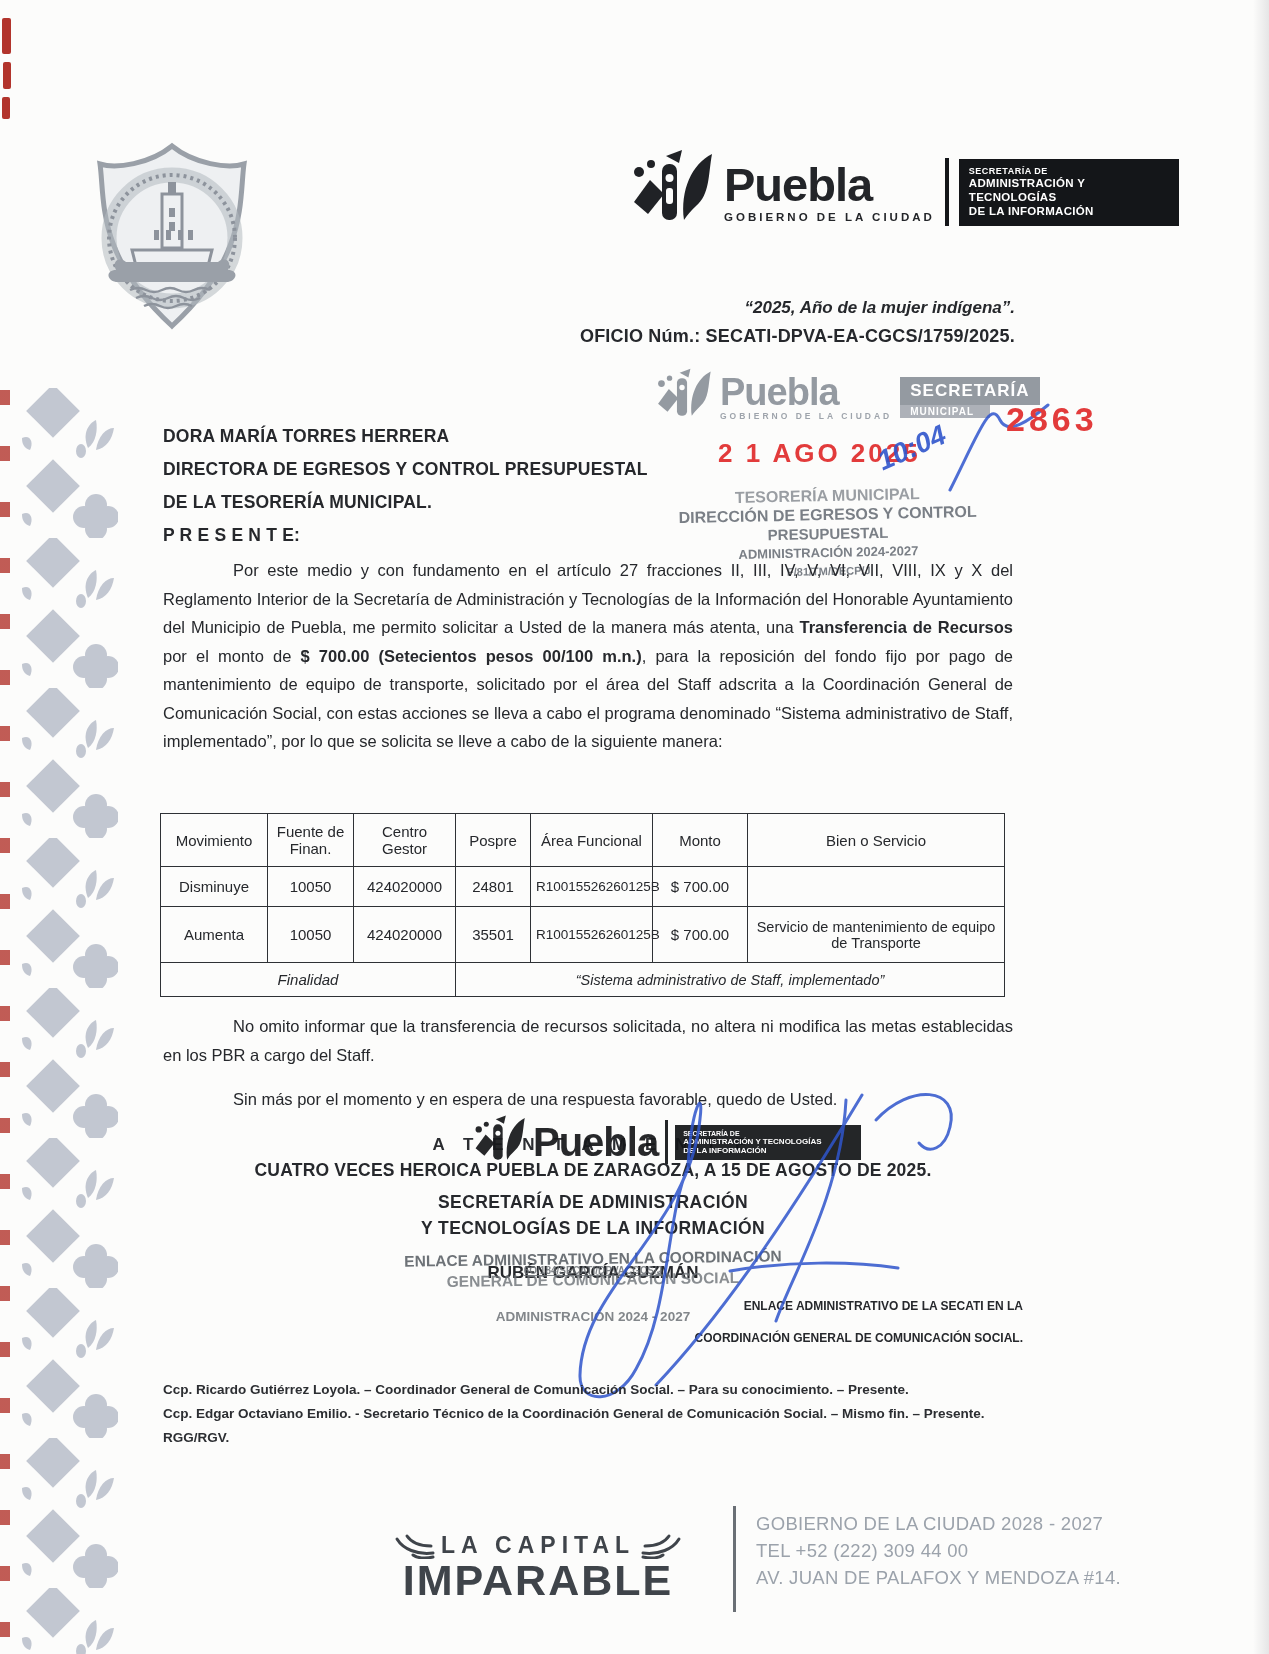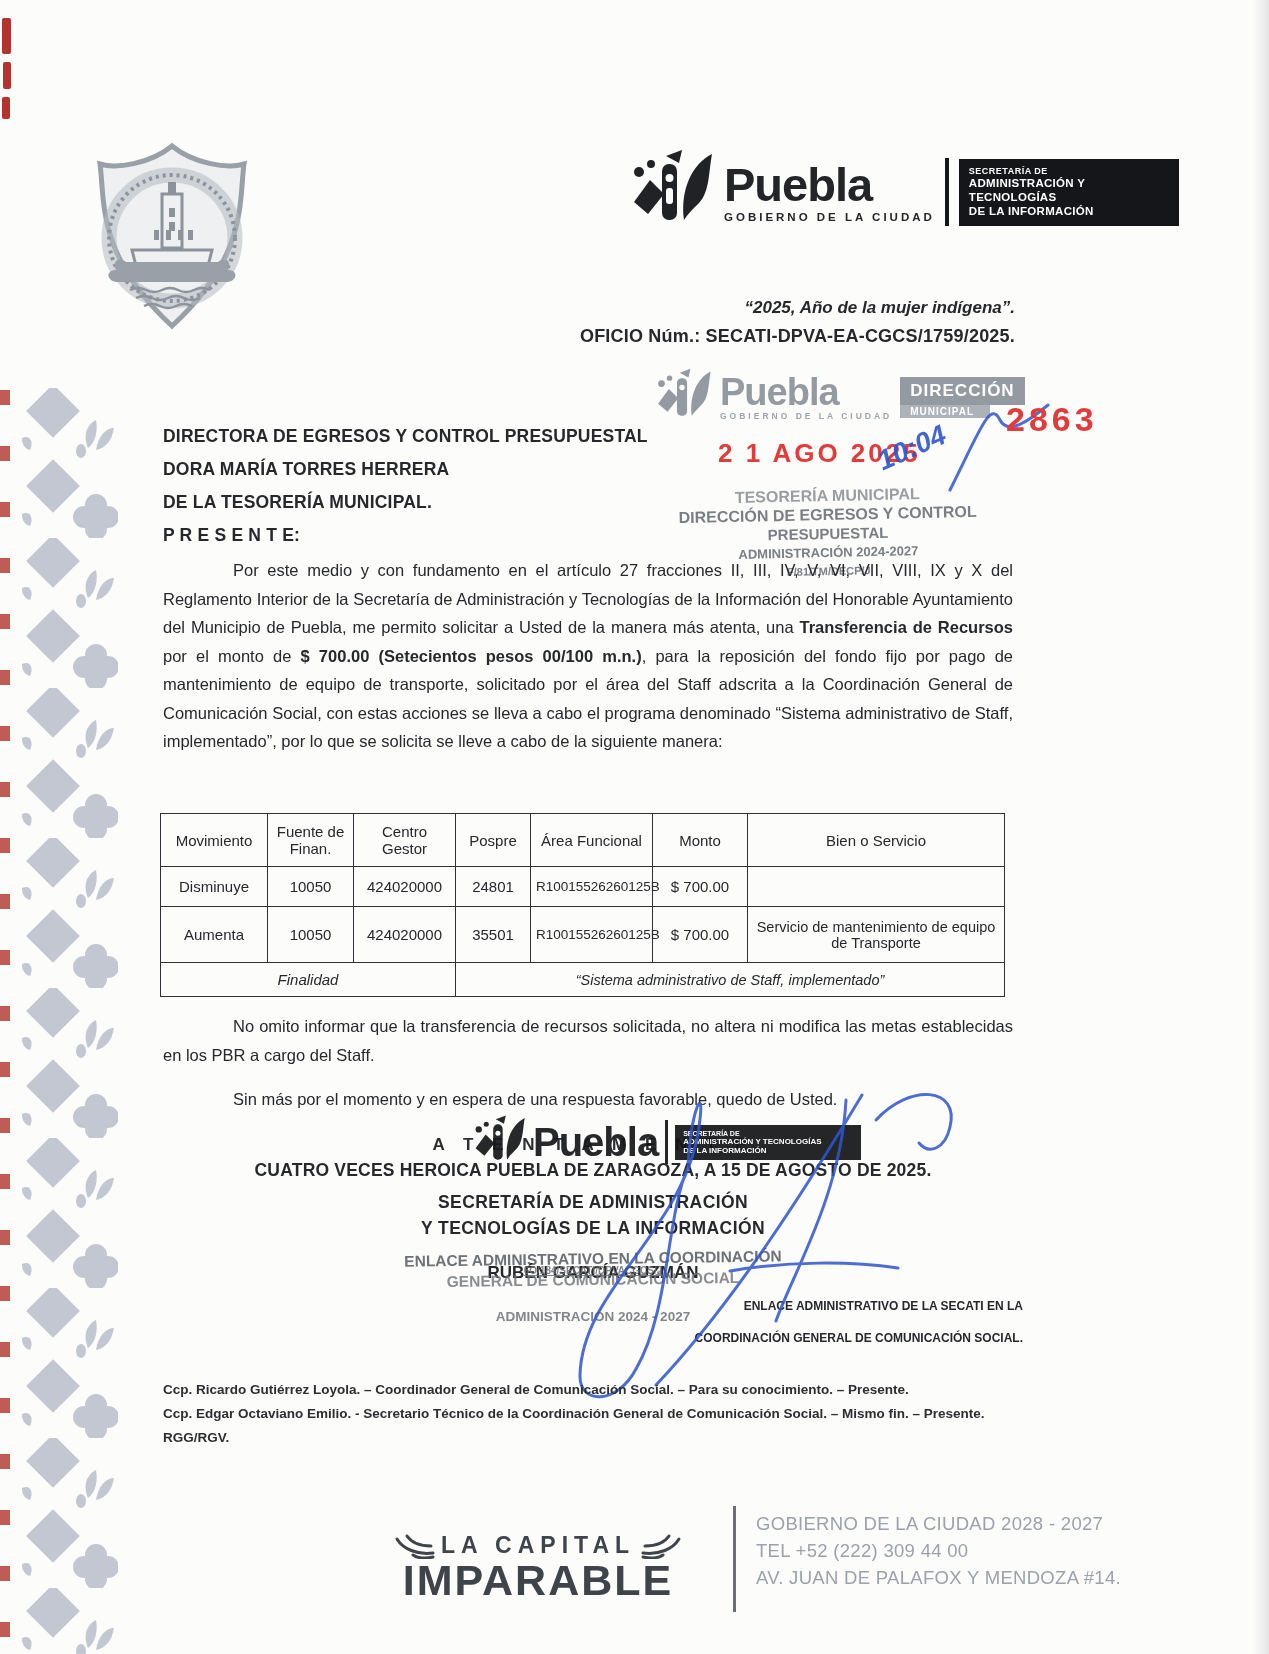--- a/index.html
+++ b/index.html
@@ -145,43 +145,43 @@
         <circle cx="47.5" cy="30" r="4" fill="#fcfcfb"></circle>
         <path d="M44 8 L60 2 L57 15 Z"></path>
         <path d="M62 72 C58 42 70 16 90 6 C86 28 88 46 74 58 C69 63 65 67 62 72Z"></path>
       </g>
     </svg>
     <div class="graylogo">
       <div class="brandword graylogo" style="font-size:38px;color:#8f959d;">Puebla</div>
       <div class="brandtag" style="font-size:8.5px;color:#9aa0a8;">GOBIERNO DE LA CIUDAD</div>
     </div>
     <div>
-      <div style="background:#8f959d;color:#fff;font-weight:800;font-size:17px;letter-spacing:1px;padding:4px 10px;">DIRECCIÓN</div>
+      <div style="background:#8f959d;color:#fff;font-weight:800;font-size:17px;letter-spacing:1px;padding:4px 10px;">SECRETARÍA</div>
       <div style="background:#a9aeb5;color:#fff;font-weight:700;font-size:10px;letter-spacing:1px;padding:1px 10px;width:70px;">MUNICIPAL</div>
     </div>
   </div>
 
   <div class="abs redstamp" style="left:718px;top:438px;font-size:26px;letter-spacing:3px;">2 1 AGO 2025</div>
   <div class="abs bluesig" style="left:876px;top:432px;font-size:28px;font-style:italic;font-weight:600;transform:rotate(-24deg);opacity:.9;">10:04</div>
   <svg class="abs" style="left:860px;top:395px;" width="210" height="120">
     <path d="M90 95 C120 35 130 5 140 25 C148 41 170 25 188 10" fill="none" stroke="#2f55cc" stroke-width="3" stroke-linecap="round" opacity="0.85"></path>
   </svg>
   <div class="abs redstamp" style="left:1006px;top:400px;font-size:34px;letter-spacing:4px;">2863</div>
 
   <div class="abs deptstamp" style="left:648px;top:486px;width:360px;">
     <div style="font-size:16px;font-weight:700;opacity:.75;">TESORERÍA MUNICIPAL</div>
     <div style="font-size:16px;font-weight:600;">DIRECCIÓN DE EGRESOS Y CONTROL</div>
     <div style="font-size:15px;font-weight:600;">PRESUPUESTAL</div>
     <div style="font-size:13px;font-weight:600;">ADMINISTRACIÓN 2024-2027</div>
     <div style="font-size:11px;font-weight:600;">F/81/TM/DECP/J</div>
   </div>
 
   <div class="abs addr" style="left:163px;top:420px;">
+    <div>DORA MARÍA TORRES HERRERA</div>
     <div>DIRECTORA DE EGRESOS Y CONTROL PRESUPUESTAL</div>
-    <div>DORA MARÍA TORRES HERRERA</div>
     <div>DE LA TESORERÍA MUNICIPAL.</div>
     <div>P R E S E N T E:</div>
   </div>
 
   <div class="abs para indent" style="left:163px;top:556px;width:850px;">
     <span>Por este medio y con fundamento en el artículo 27 fracciones II, III, IV, V, VI, VII, VIII, IX y X del Reglamento Interior de la Secretaría de Administración y Tecnologías de la Información del Honorable Ayuntamiento del Municipio de Puebla, me permito solicitar a Usted de la manera más atenta, una </span><b>Transferencia de Recursos</b><span> por el monto de </span><b>$ 700.00 (Setecientos pesos 00/100 m.n.)</b><span>, para la reposición del fondo fijo por pago de mantenimiento de equipo de transporte, solicitado por el área del Staff adscrita a la Coordinación General de Comunicación Social, con estas acciones se lleva a cabo el programa denominado “Sistema administrativo de Staff, implementado”, por lo que se solicita se lleve a cabo de la siguiente manera:</span>
   </div>
 
   <table class="req abs" style="left:160px;top:813px;">
     <colgroup>

